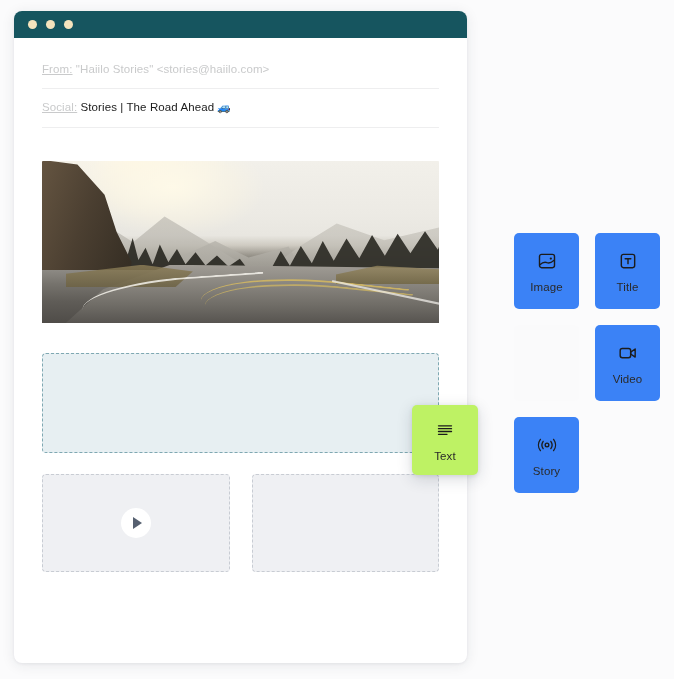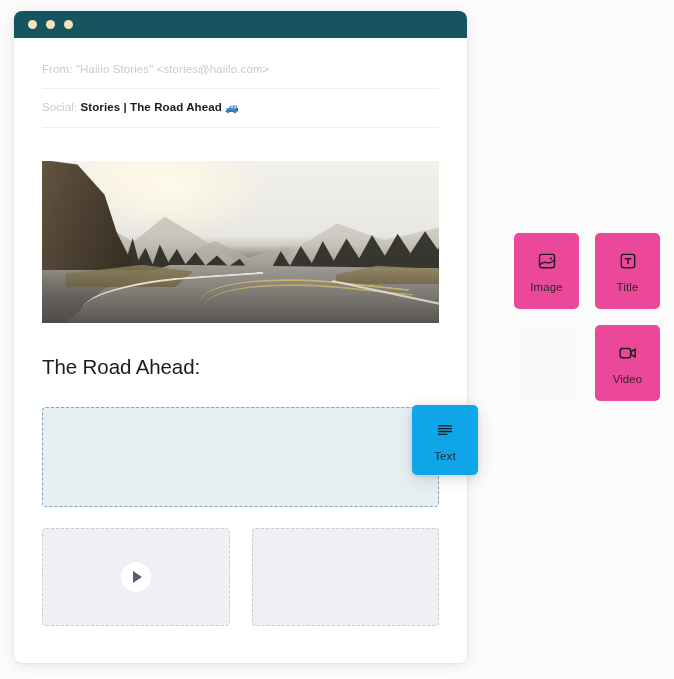--- a/index.html
+++ b/index.html
@@ -44,24 +44,24 @@
 
   .meta-row {
     font-size: 11.5px;
     color: #c9cacb;
     padding: 25px 0 13px 0;
     border-bottom: 1px solid #eeeeef;
     white-space: nowrap;
     letter-spacing: .1px;
   }
   .meta-row.subject { padding: 12px 0 13px 0; }
-  .meta-row .label { color: #c9cacb; }
+  .meta-row .label { color: #c9cacb; text-decoration: underline; }
   .subject .value {
     color: #1b1b1b;
-    font-weight: bold;
+    font-weight: normal;
     font-size: 11.5px;
   }
   .subject .emoji { font-size: 11px; }
 
   
   #hero-image {
     margin-top: 33px;
     width: 397px;
     height: 162px;
     border-radius: 1px;
@@ -235,21 +235,21 @@
     position: absolute;
     left: 514px;
     top: 233px;
     width: 146px;
     display: grid;
     grid-template-columns: 65px 65px;
     grid-template-rows: 76px 76px 76px 76px;
     gap: 16px 16px;
   }
   .widget-tile {
-    background: #ec4899;
+    background: #3b82f6;
     border-radius: 5px;
     display: flex;
     flex-direction: column;
     align-items: center;
     justify-content: center;
     gap: 9px;
     cursor: grab;
   }
   .widget-tile.empty { background: #fafafb; }
   .widget-label {
@@ -265,21 +265,21 @@
   }
   .widget-icon svg { display: block; }
 
   
   #drag-tile {
     position: absolute;
     left: 412px;
     top: 405px;
     width: 66px;
     height: 70px;
-    background: #0ea5e9;
+    background: #bef264;
     border-radius: 5px;
     box-shadow: 0 4px 16px rgba(25,35,55,.16), 0 1px 4px rgba(25,35,55,.10);
     display: flex;
     flex-direction: column;
     align-items: center;
     justify-content: center;
     gap: 9px;
     z-index: 20;
     cursor: grabbing;
   }
@@ -320,21 +320,20 @@
       <div class="road-curve"></div>
       <div class="grass-l"></div>
       <div class="grass-r"></div>
       <div class="road-edge-w"></div>
       <div class="road-center-y"></div>
       <div class="road-center-y2"></div>
       <div class="road-edge-r"></div>
     </div>
 
     <div id="headline">
-      <span class="hl-line">The Road Ahead:</span>
     </div>
 
     <div id="drop-zone"></div>
 
     <div id="placeholder-row">
       <div class="placeholder-block">
         <span class="play-circle">
           <span class="play-tri"></span>
         </span>
       </div>
@@ -375,20 +374,32 @@
     <span class="widget-icon">
       <svg width="20" height="20" viewBox="0 0 24 24" fill="none" stroke="#1c1c1c" stroke-width="1.7" stroke-linejoin="round">
         <rect x="2.6" y="6.6" width="12.6" height="11" rx="2.6"></rect>
         <path d="M15.2 11 L20.6 7.2 V16.9 L15.2 13.2 Z"></path>
       </svg>
     </span>
     <span class="widget-label">Video</span>
   </div>
 
 
+  <div class="widget-tile">
+    <span class="widget-icon">
+      <svg width="22" height="20" viewBox="0 0 26 24" fill="none" stroke="#1c1c1c" stroke-width="1.6" stroke-linecap="round">
+        <circle cx="13" cy="12" r="2.2"></circle>
+        <path d="M8.4 7.6 C6.4 10.4 6.4 13.6 8.4 16.4"></path>
+        <path d="M17.6 7.6 C19.6 10.4 19.6 13.6 17.6 16.4"></path>
+        <path d="M5.1 5.2 C2.0 9.2 2.0 14.8 5.1 18.8"></path>
+        <path d="M20.9 5.2 C24.0 9.2 24.0 14.8 20.9 18.8"></path>
+      </svg>
+    </span>
+    <span class="widget-label">Story</span>
+  </div>
 
 </div>
 
 <div id="drag-tile">
   <span class="widget-icon">
     <svg width="20" height="20" viewBox="0 0 24 24" stroke="#1c1c1c" stroke-width="1.6" stroke-linecap="round">
       <path d="M4.2 7 H19.8"></path>
       <path d="M4.2 10.4 H19.8"></path>
       <path d="M4.2 13.8 H19.8"></path>
       <path d="M4.2 17.2 H14.4"></path>

